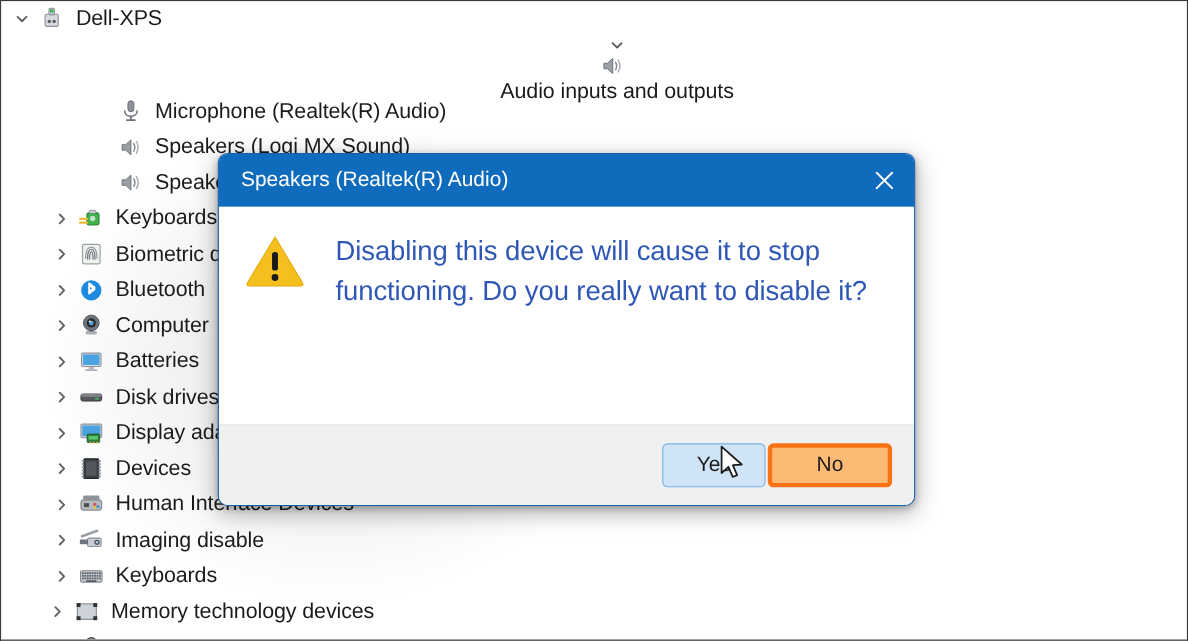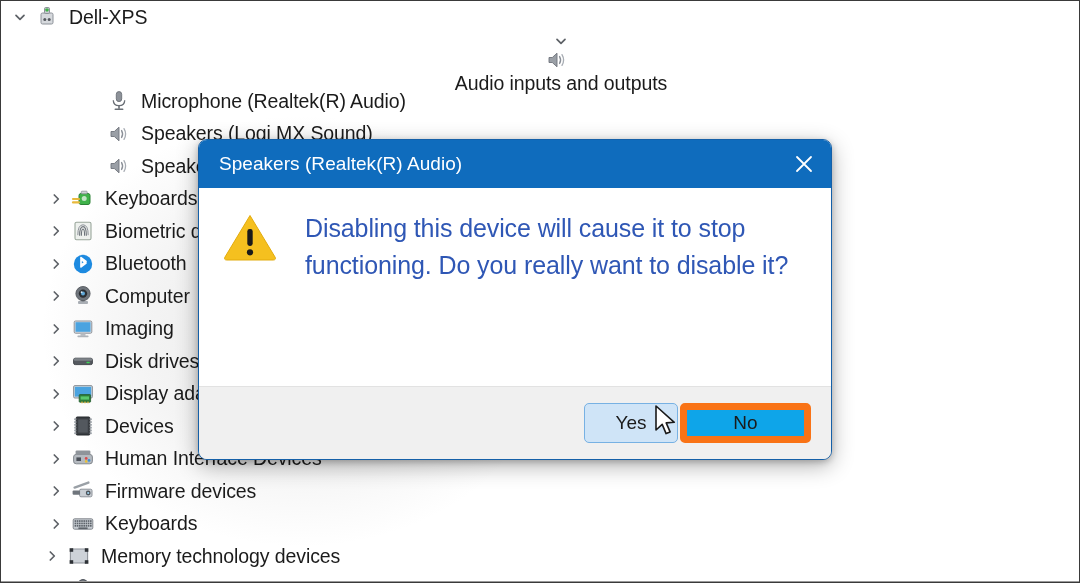--- a/index.html
+++ b/index.html
@@ -166,23 +166,23 @@
     font-family: "Liberation Sans", sans-serif;
   }
 
   #btn-yes {
     width: 94px;
     background: #cfe4f7;
     border: 1px solid #77b1e3;
   }
 
   #btn-no {
-    width: 131px;
-    background: #0ea5e9;
-    border: 7px solid #f97316;
+    width: 113px;
+    background: #fdba74;
+    border: 4px solid #f97316;
   }
 
   #mouse-cursor {
     position: absolute;
     left: 455px;
     top: 18px;
     width: 24px;
     height: 34px;
     pointer-events: none;
   }
@@ -331,21 +331,21 @@
           </svg>
         </span>
         <span class="ticon">
           <svg width="24" height="24" viewBox="0 0 24 24">
             <rect x="3.2" y="4" width="17.6" height="12.2" rx="1.3" fill="#d8dde2" stroke="#8d9299" stroke-width="1"></rect>
             <rect x="4.5" y="5.2" width="15" height="9.6" fill="#4aa3e0"></rect>
             <rect x="9.5" y="16.4" width="5" height="2.4" fill="#b6bbc1"></rect>
             <rect x="6.4" y="18.6" width="11.2" height="1.7" rx="0.8" fill="#aeb3b9"></rect>
           </svg>
         </span>
-        <span class="tlabel">Imaging</span>
+        <span class="tlabel">Batteries</span>
       </div>
       <div class="tree-row" style="padding-left: 42px;">
         <span class="chev">
           <svg width="14" height="14" viewBox="0 0 14 14">
             <path fill="none" stroke="#5d6166" stroke-width="1.7" stroke-linecap="round" stroke-linejoin="round" d="M5.3 3 L9.3 7 L5.3 11"></path>
           </svg>
         </span>
         <span class="ticon">
           <svg width="24" height="24" viewBox="0 0 24 24">
             <rect x="2.6" y="9.2" width="18.8" height="6.4" rx="1.6" fill="#55595f" stroke="#3b3f44" stroke-width="0.9"></rect>
@@ -426,21 +426,21 @@
         </span>
         <span class="ticon">
           <svg width="24" height="24" viewBox="0 0 24 24">
             <path d="M3.6 8.6 L17.4 3.6" stroke="#9aa0a6" stroke-width="2.4" stroke-linecap="round"></path>
             <rect x="8.6" y="10.2" width="12.4" height="7.6" rx="1.4" fill="#c9ced4" stroke="#8d9299" stroke-width="1"></rect>
             <circle cx="17.2" cy="14" r="2.4" fill="#4f555c"></circle>
             <circle cx="17.2" cy="14" r="1.1" fill="#9fd3ef"></circle>
             <rect x="1.6" y="11.4" width="7.4" height="4.4" rx="1" fill="#6f757c"></rect>
           </svg>
         </span>
-        <span class="tlabel">Firmware devices</span>
+        <span class="tlabel">Imaging disable</span>
       </div>
       <div class="tree-row" style="padding-left: 42px;">
         <span class="chev">
           <svg width="14" height="14" viewBox="0 0 14 14">
             <path fill="none" stroke="#5d6166" stroke-width="1.7" stroke-linecap="round" stroke-linejoin="round" d="M5.3 3 L9.3 7 L5.3 11"></path>
           </svg>
         </span>
         <span class="ticon">
           <svg width="24" height="24" viewBox="0 0 24 24">
             <rect x="2.2" y="6.8" width="19.6" height="10.4" rx="1.4" fill="#c7ccd2" stroke="#83888e" stroke-width="1"></rect>

